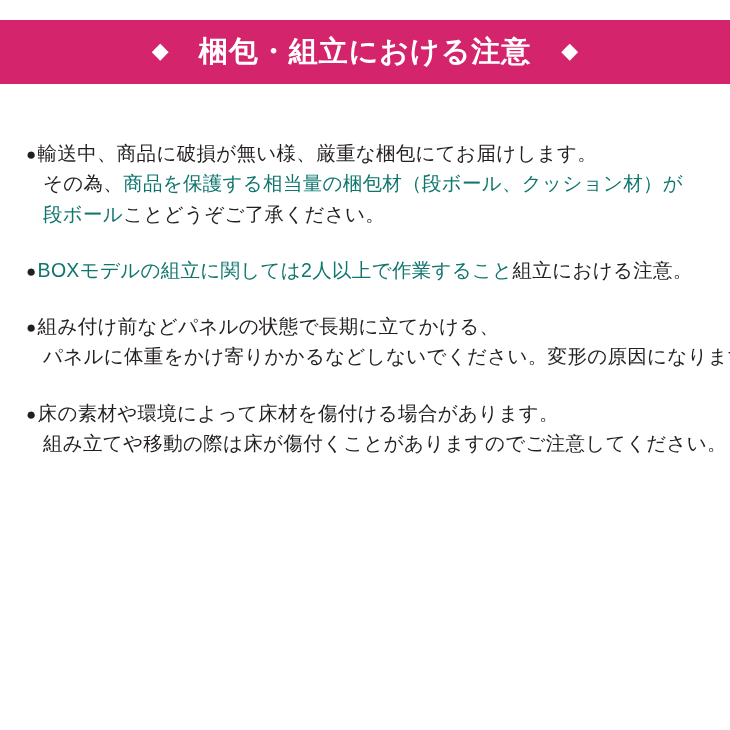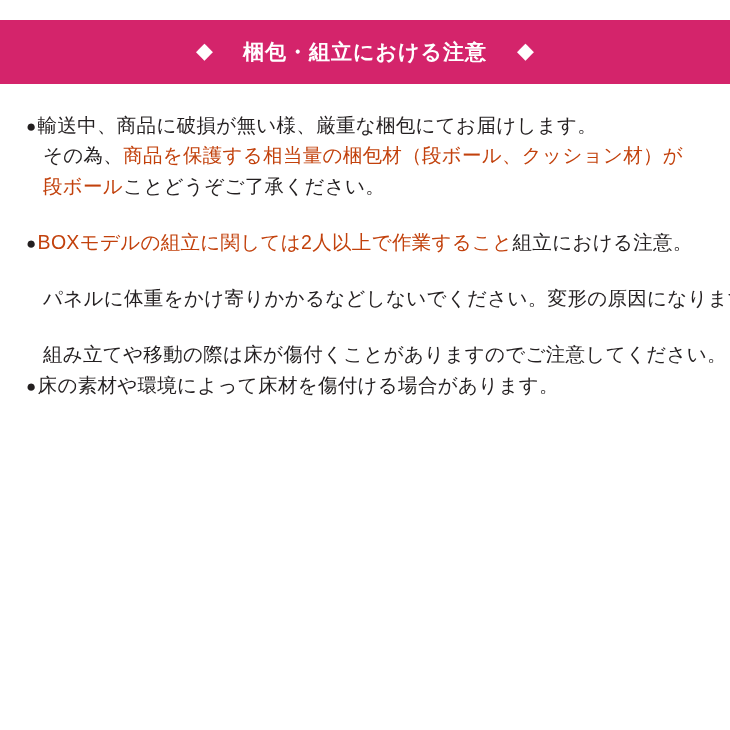--- a/index.html
+++ b/index.html
@@ -33,29 +33,29 @@
     gap: 30px;
   }
   .banner-diamond {
     color: #ffffff;
     font-size: 22px;
     line-height: 1;
     transform: translateY(-1px);
   }
   .banner-title {
     color: #ffffff;
-    font-size: 21px;
+    font-size: 29px;
     font-weight: bold;
     letter-spacing: 1px;
     white-space: nowrap;
   }
   
   .content {
     position: absolute;
-    top: 110px;
+    top: 138px;
     left: 26px;
     width: 690px;
   }
   .block {
     margin-bottom: 26px;
   }
   .line {
     font-size: 19.5px;
     line-height: 1.55;
     color: #231f20;
@@ -64,21 +64,21 @@
   }
   .line.indent {
     padding-left: 17px;
   }
   .bullet {
     color: #231f20;
     font-size: 17px;
     margin-right: 1px;
   }
   .pink {
-    color: #c2410c;
+    color: #0f766e;
   }
 </style>
 </head>
 <body>
 
 <div class="page">
 
   <div class="banner">
     <span class="banner-diamond">◆</span>
     <span class="banner-title">梱包・組立における注意</span>
@@ -88,21 +88,22 @@
   <div class="content">
       <div class="block">
         <div class="line"><span class="bullet">●</span><span>輸送中、商品に破損が無い様、厳重な梱包にてお届けします。</span></div>
         <div class="line indent"><span>その為、</span><span class="pink">商品を保護する相当量の梱包材（段ボール、クッション材）が</span></div>
         <div class="line indent"><span class="pink">段ボール</span><span>ことどうぞご了承ください。</span></div>
       </div>
       <div class="block">
         <div class="line"><span class="bullet">●</span><span class="pink">BOXモデルの組立に関しては2人以上で作業すること</span><span>組立における注意。</span></div>
       </div>
       <div class="block">
+        <div class="line"><span class="bullet">●</span><span>組み付け前などパネルの状態で長期に立てかける、</span></div>
         <div class="line indent"><span>パネルに体重をかけ寄りかかるなどしないでください。変形の原因になります。</span></div>
       </div>
       <div class="block">
+        <div class="line"><span class="bullet">●</span><span>床の素材や環境によって床材を傷付ける場合があります。</span></div>
         <div class="line indent"><span>組み立てや移動の際は床が傷付くことがありますのでご注意してください。</span></div>
-        <div class="line"><span class="bullet">●</span><span>床の素材や環境によって床材を傷付ける場合があります。</span></div>
       </div>
     </div>
 
 </div>
 
 </body></html>

